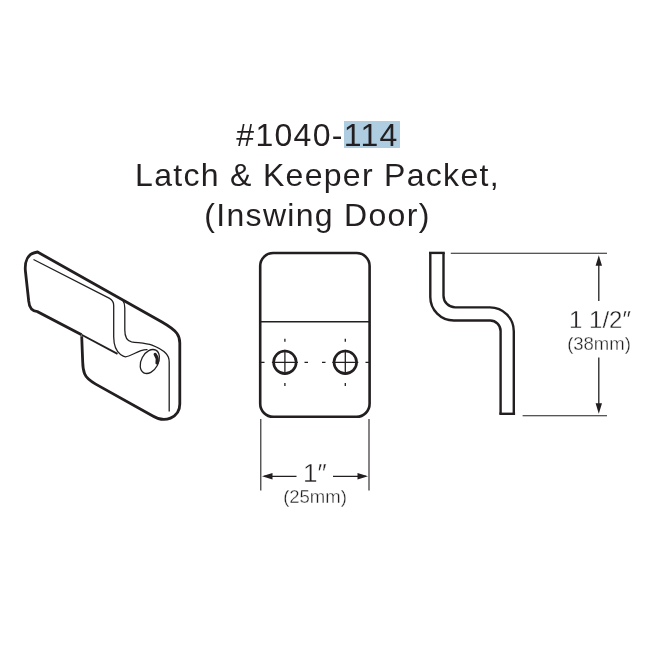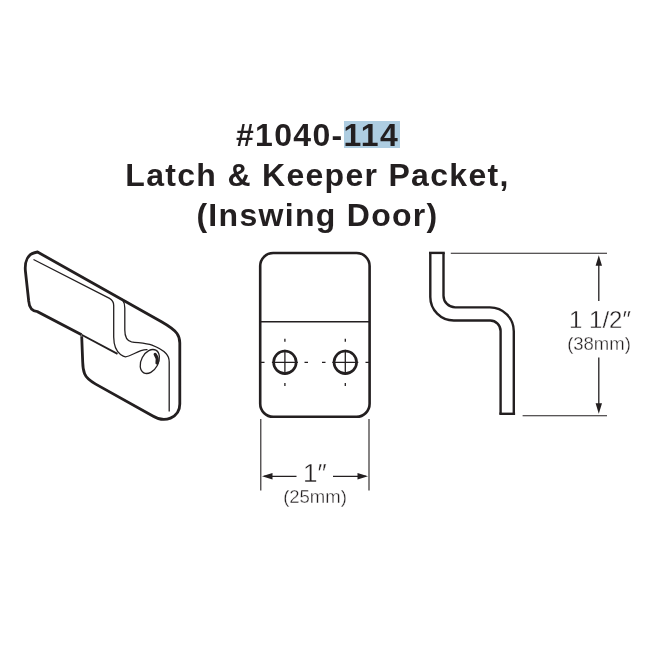--- a/index.html
+++ b/index.html
@@ -1,17 +1,17 @@
 <!DOCTYPE html>
 <html><head>
 <meta charset="utf-8">
 <style>
 html,body{margin:0;padding:0;}
 body{width:648px;height:648px;background:#ffffff;font-family:"Liberation Sans",sans-serif;position:relative;overflow:hidden;}
-.title{position:absolute;top:115px;left:0;width:635px;text-align:center;font-weight:bold;font-size:32px;line-height:40px;color:#231f20;letter-spacing:1.3px;}
+.title{position:absolute;top:115px;left:0;width:635px;text-align:center;font-weight:normal;font-size:32px;line-height:40px;color:#231f20;letter-spacing:1.3px;}
 .hl{position:relative;z-index:1;}
 .hlbox{position:absolute;left:344px;top:121.4px;width:55.5px;height:27px;background:#aecde1;z-index:0;}
 svg{position:absolute;top:0;left:0;}
 .dim{font-family:"Liberation Sans",sans-serif;fill:#231f20;stroke:#ffffff;stroke-width:0.35;}
 </style>
 </head>
 <body>
 
 <div class="hlbox"></div>
 

